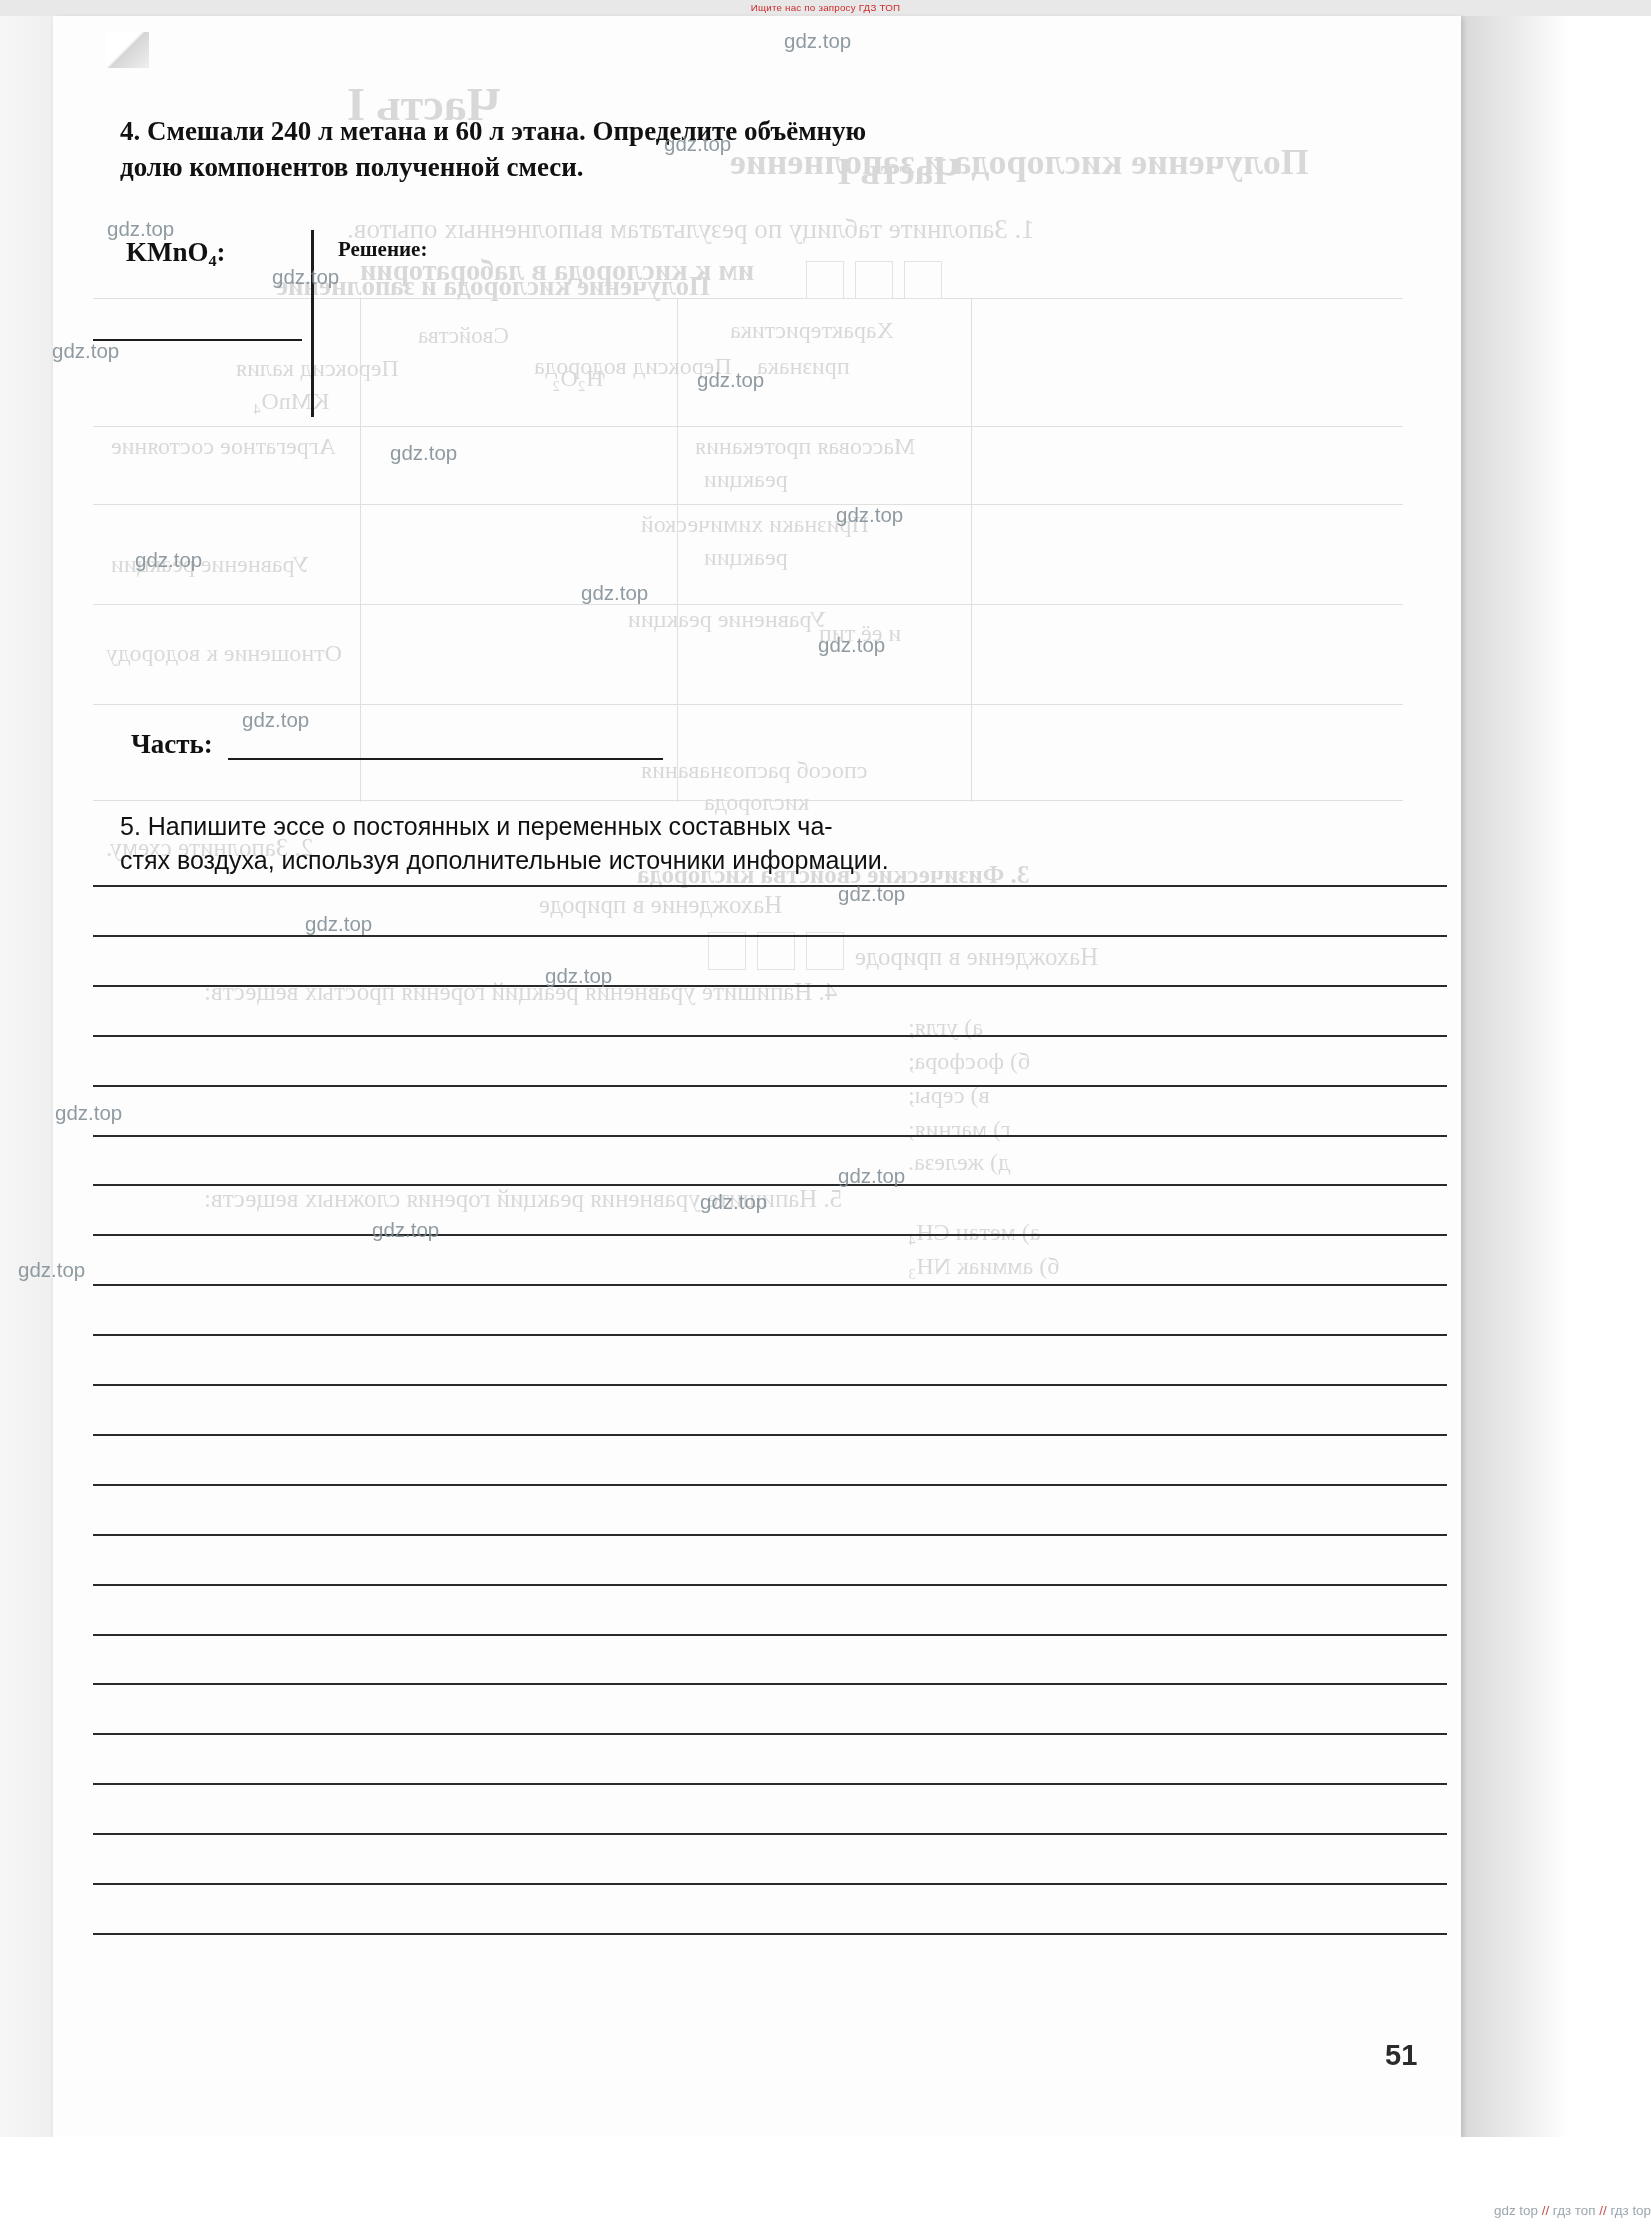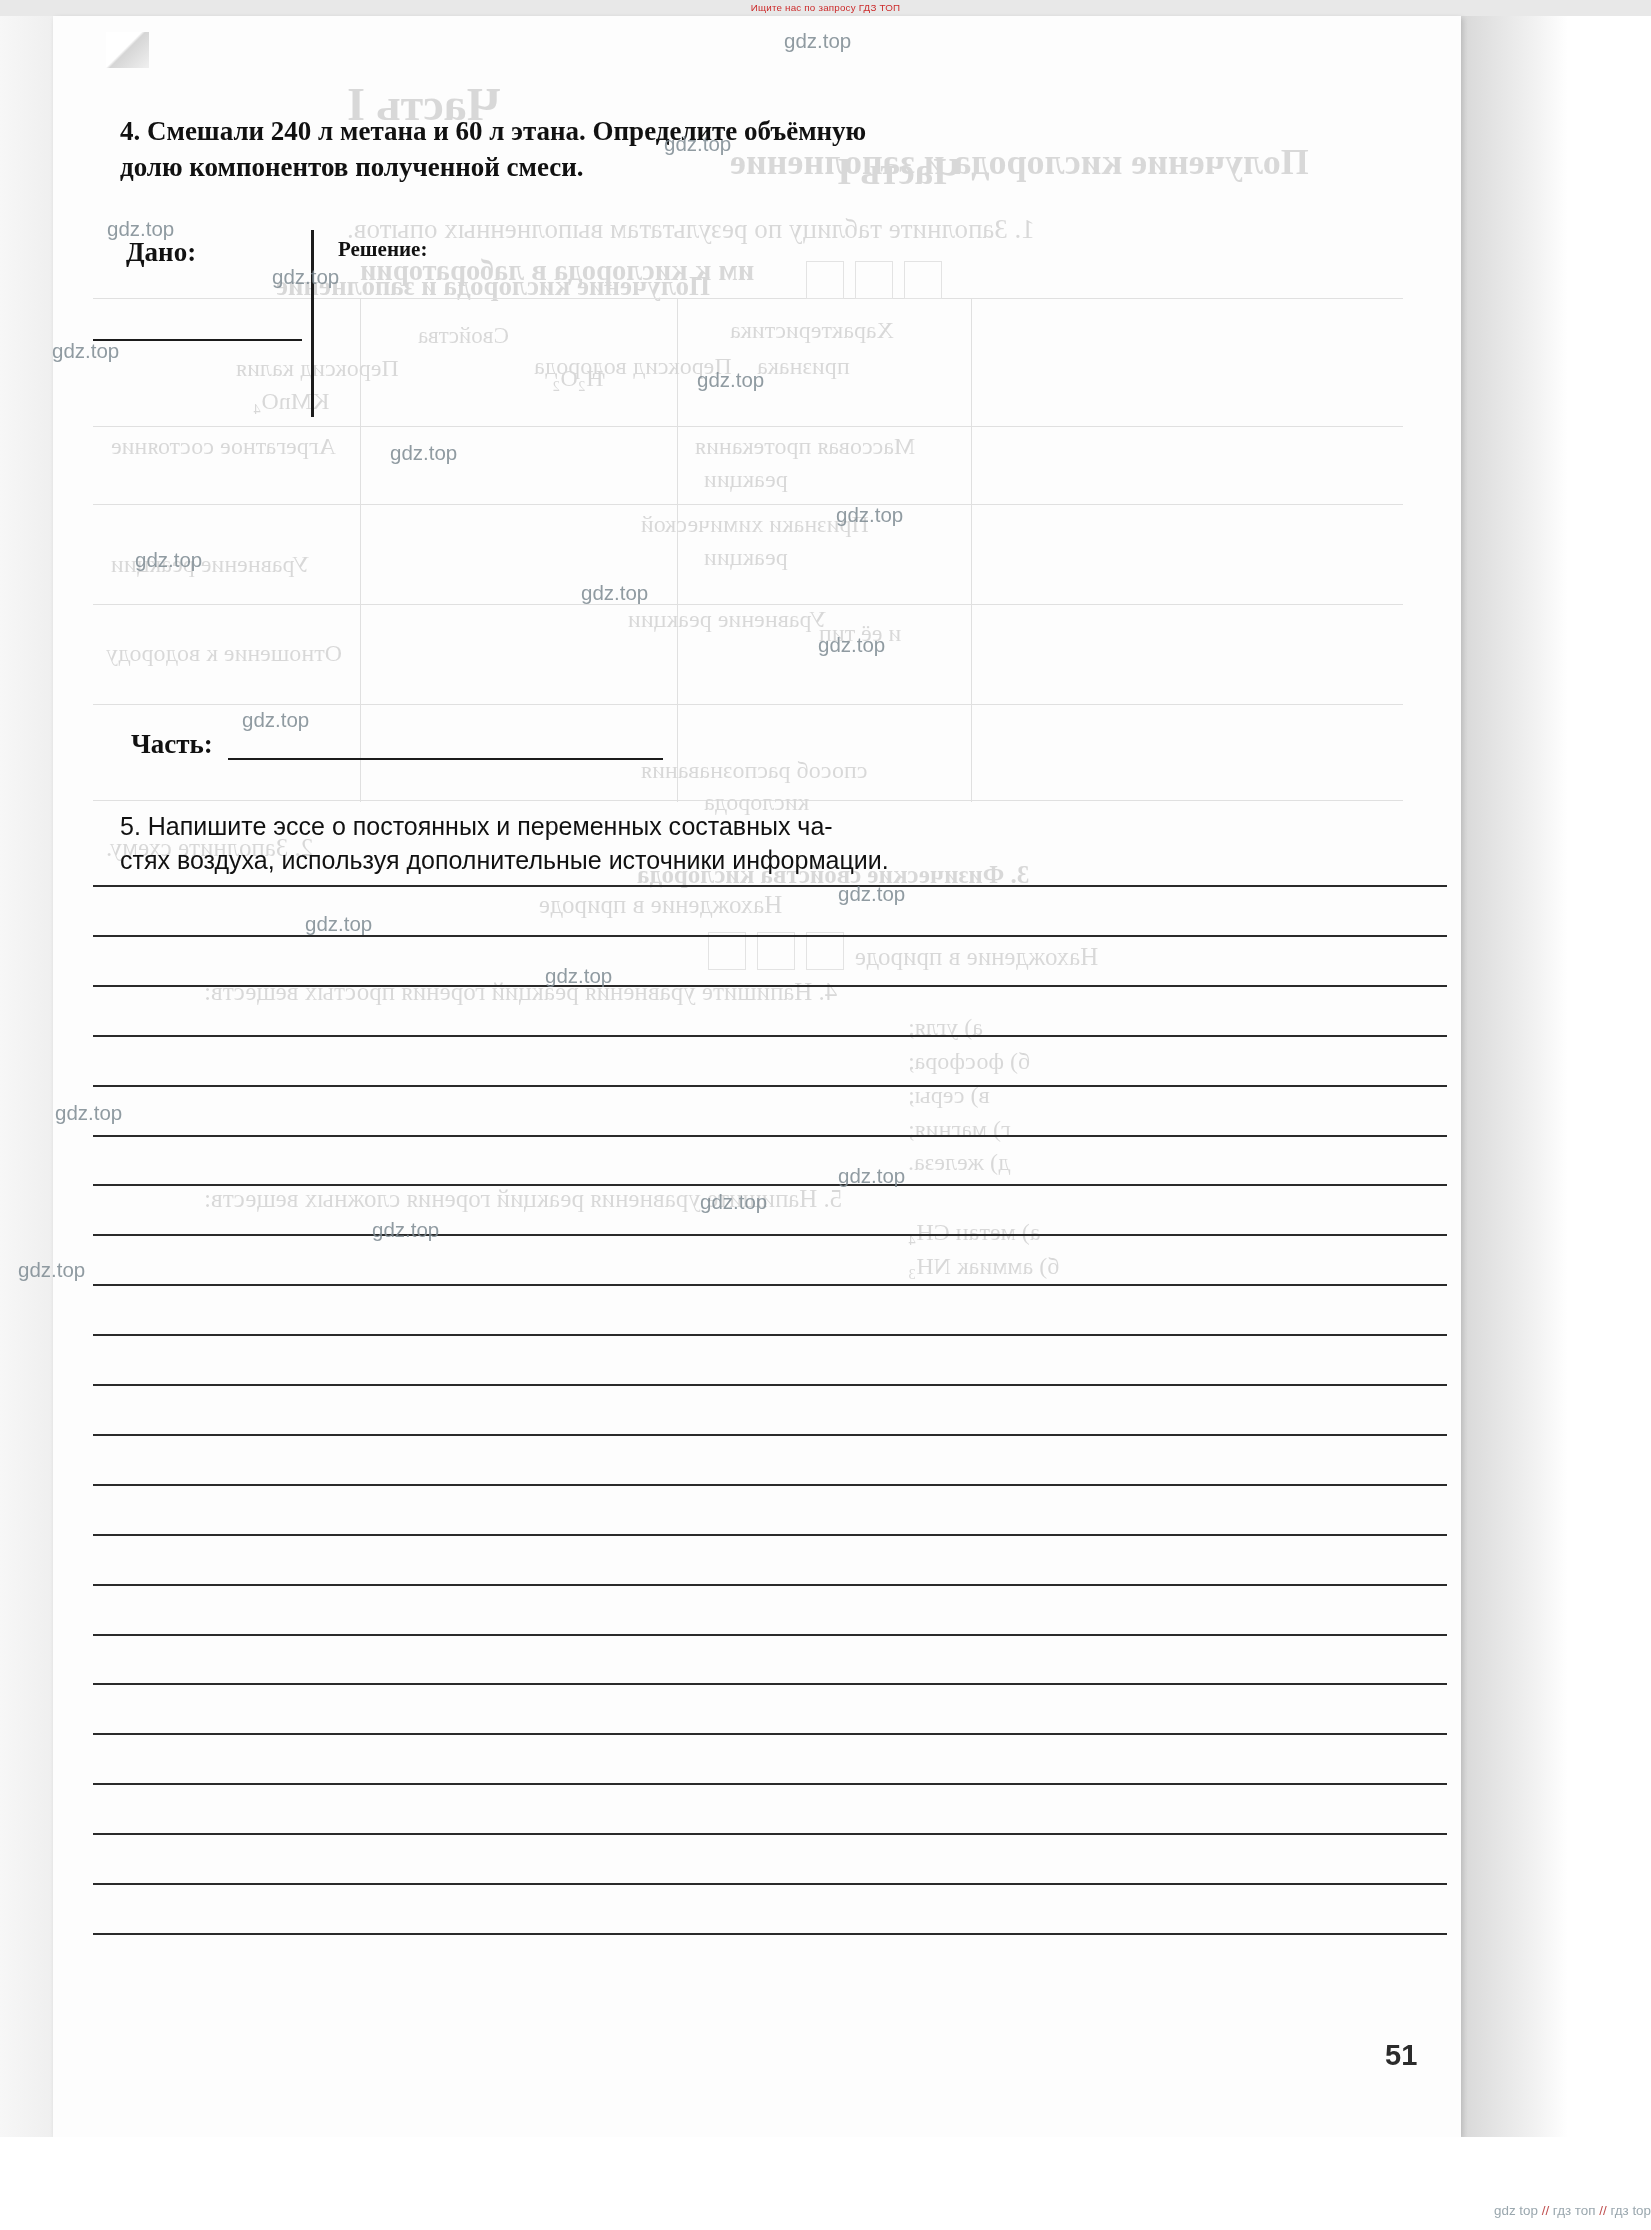--- a/index.html
+++ b/index.html
@@ -299,21 +299,21 @@
     <div class="ghost-text" style="top:1237px; left:855px; font-size:24px;">б) аммиак NH₃</div>
   </div>
 
   <div class="content">
 
     <div class="q4-text">
       <div>4. Смешали 240 л метана и 60 л этана. Определите объёмную</div>
       <div>долю компонентов полученной смеси.</div>
     </div>
 
-    <div class="label-given">Дано:</div>
+    <div class="label-given">KMnO₄:</div>
     <div class="label-solution">Решение:</div>
     <div class="divider-v"></div>
     <div class="given-rule"></div>
 
     <div class="label-answer">Часть:</div>
     <div class="answer-rule"></div>
 
     <div class="q5-text">
       <div>5. Напишите эссе о постоянных и переменных составных ча-</div>
       <div>стях воздуха, используя дополнительные источники информации.</div>

